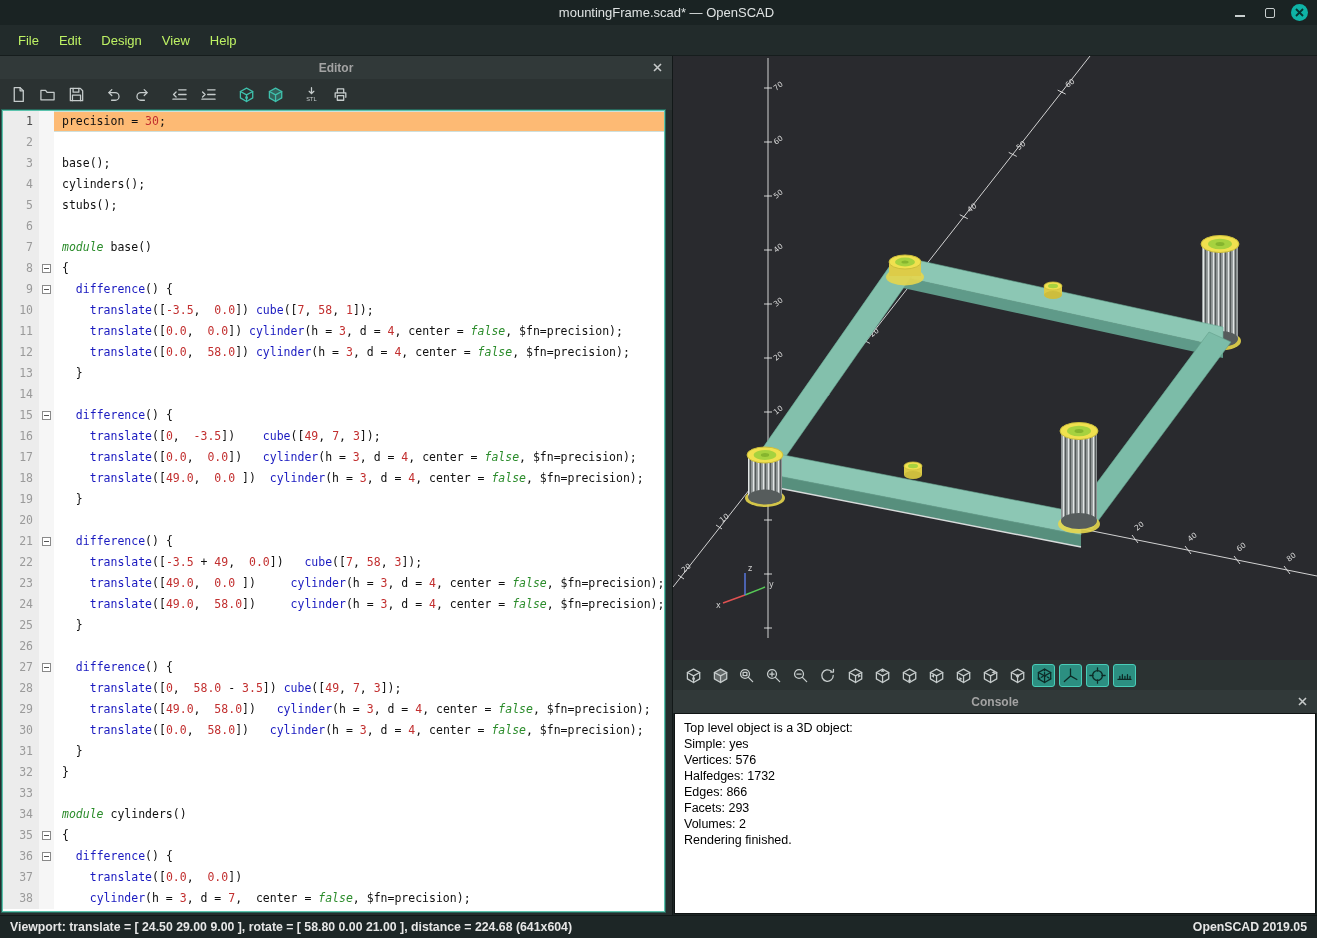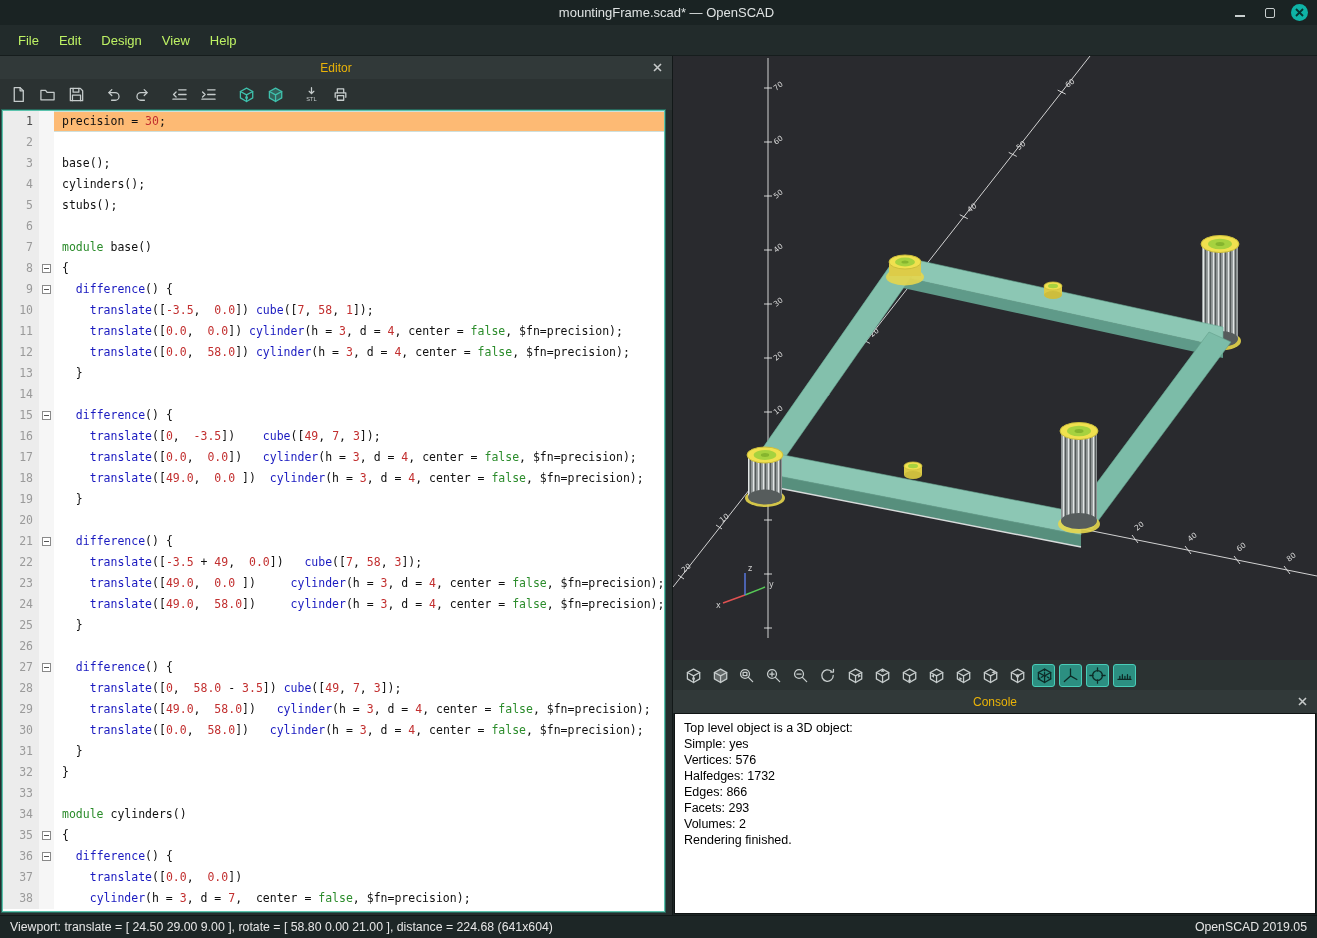--- a/index.html
+++ b/index.html
@@ -19,21 +19,21 @@
 
   
   .menubar { height:31px; background:#222b2b; display:flex; align-items:center; padding-left:8px; flex:none; border-bottom:1px solid #161d1d; }
   .menu-item { color:#bef264; font-size:13px; padding:5px 10px; cursor:default; }
 
   .main { flex:1; display:flex; min-height:0; }
 
   
   .left { width:673px; flex:none; display:flex; flex-direction:column; background:#262d2d; border-right:1px solid #121818; }
   .panel-header { height:23px; flex:none; display:flex; align-items:center; background:#313939; position:relative; }
-  .panel-title { flex:1; text-align:center; font-weight:normal; font-size:12px; color:#eab308; }
+  .panel-title { flex:1; text-align:center; font-weight:bold; font-size:12px; color:#a3a3a3; }
   .panel-close { position:absolute; right:7px; top:4px; width:15px; height:15px; display:flex; align-items:center; justify-content:center; }
   .panel-close svg { width:9px; height:9px; stroke:#c5c9c9; stroke-width:1.6; }
 
   .editor-toolbar { height:31px; flex:none; display:flex; align-items:center; padding:0 6px; background:#2b3232; gap:5px; }
   .tbtn { width:24px; height:24px; display:flex; align-items:center; justify-content:center; color:#c6cccc; cursor:default; }
   .tbtn svg, .vbtn svg { width:17px; height:17px; stroke:currentColor; fill:none; stroke-width:1.2; stroke-linecap:round; stroke-linejoin:round; }
   .tbtn.teal { color:var(--accent-teal,#3fc1ad); }
   .tgap { margin-left:8px; }
 
   .editor-wrap { flex:1; margin:0 7px 3px 2px; background:#fff; border:1px solid #5cc3ad; box-shadow:0 0 0 1px #27665a; overflow:hidden; }
@@ -41,39 +41,39 @@
   .ln { width:36px; flex:none; text-align:right; padding-right:6px; color:#9a9a9a; background:#ececec;
         font-family:"DejaVu Sans Mono",monospace; font-size:11.5px; }
   .fold { width:15px; flex:none; background:#f6f6f6; display:flex; align-items:center; justify-content:center; }
   .fbox { width:9px; height:9px; border:1px solid #8a8a8a; background:#fff; position:relative; }
   .fbox::after { content:""; position:absolute; left:1px; right:1px; top:3px; border-top:1px solid #555; }
   .src { flex:1; white-space:pre; font-family:"DejaVu Sans Mono",monospace; font-size:11.5px; color:#101010; padding-left:8px; }
   .code-line.current .src { background:#fdba74; box-shadow:inset 0 1px 0 #cfe0dc, inset 0 -1px 0 #cfe0dc; }
   .code-line.current .ln { color:#4a4a4a; }
   .num  { color:var(--code-number,#c22f2f); }
   .fn   { color:var(--code-builtin,#1a1ac0); }
-  .kw, .bool { color:var(--code-keyword,#2b8c2b); }
+  .kw, .bool { color:var(--code-keyword,#2b8c2b);font-style:italic; }
 
   
   .right { flex:1; display:flex; flex-direction:column; min-width:0; }
   .viewport { height:604px; flex:none; position:relative; background:#292a2e; }
   .viewport svg.scene { position:absolute; inset:0; }
   .tick-label { fill:#d8d8d8; font-size:7.5px; font-family:"DejaVu Sans",sans-serif; }
   .gizmo-label { fill:#d0d0d0; font-size:8px; font-family:"DejaVu Sans",sans-serif; }
 
   .view-toolbar { height:30px; flex:none; background:#2b3232; display:flex; align-items:center; padding:0 8px; gap:4px; }
   .vbtn { width:23px; height:23px; display:flex; align-items:center; justify-content:center; color:#c6cccc; border-radius:3px; cursor:default; }
   .vbtn.active { background:#2c8f81; border:1px solid #49cdb8; color:#0d2a26; }
 
   .console-body { flex:1; background:#fff; margin:0 1px 1px 1px; border:1px solid #101414; padding:6px 9px; overflow:hidden; }
   .console-line { font-size:12.5px; line-height:16px; color:#000; }
 
   
   .statusbar { height:23px; flex:none; background:#1d2626; color:#e6e6e6; display:flex; align-items:center;
-               justify-content:space-between; padding:0 10px; font-size:12.3px; border-top:1px solid #121818; }
+               justify-content:space-between; padding:0 10px; font-size:12.3px; border-top:1px solid #121818;font-weight:bold; }
 </style>
 </head>
 <body>
 
 <div class="app">
 
   <div class="titlebar">
     <div class="title">mountingFrame.scad* — OpenSCAD</div>
     <div class="winbtns">
       <div class="wbtn">

